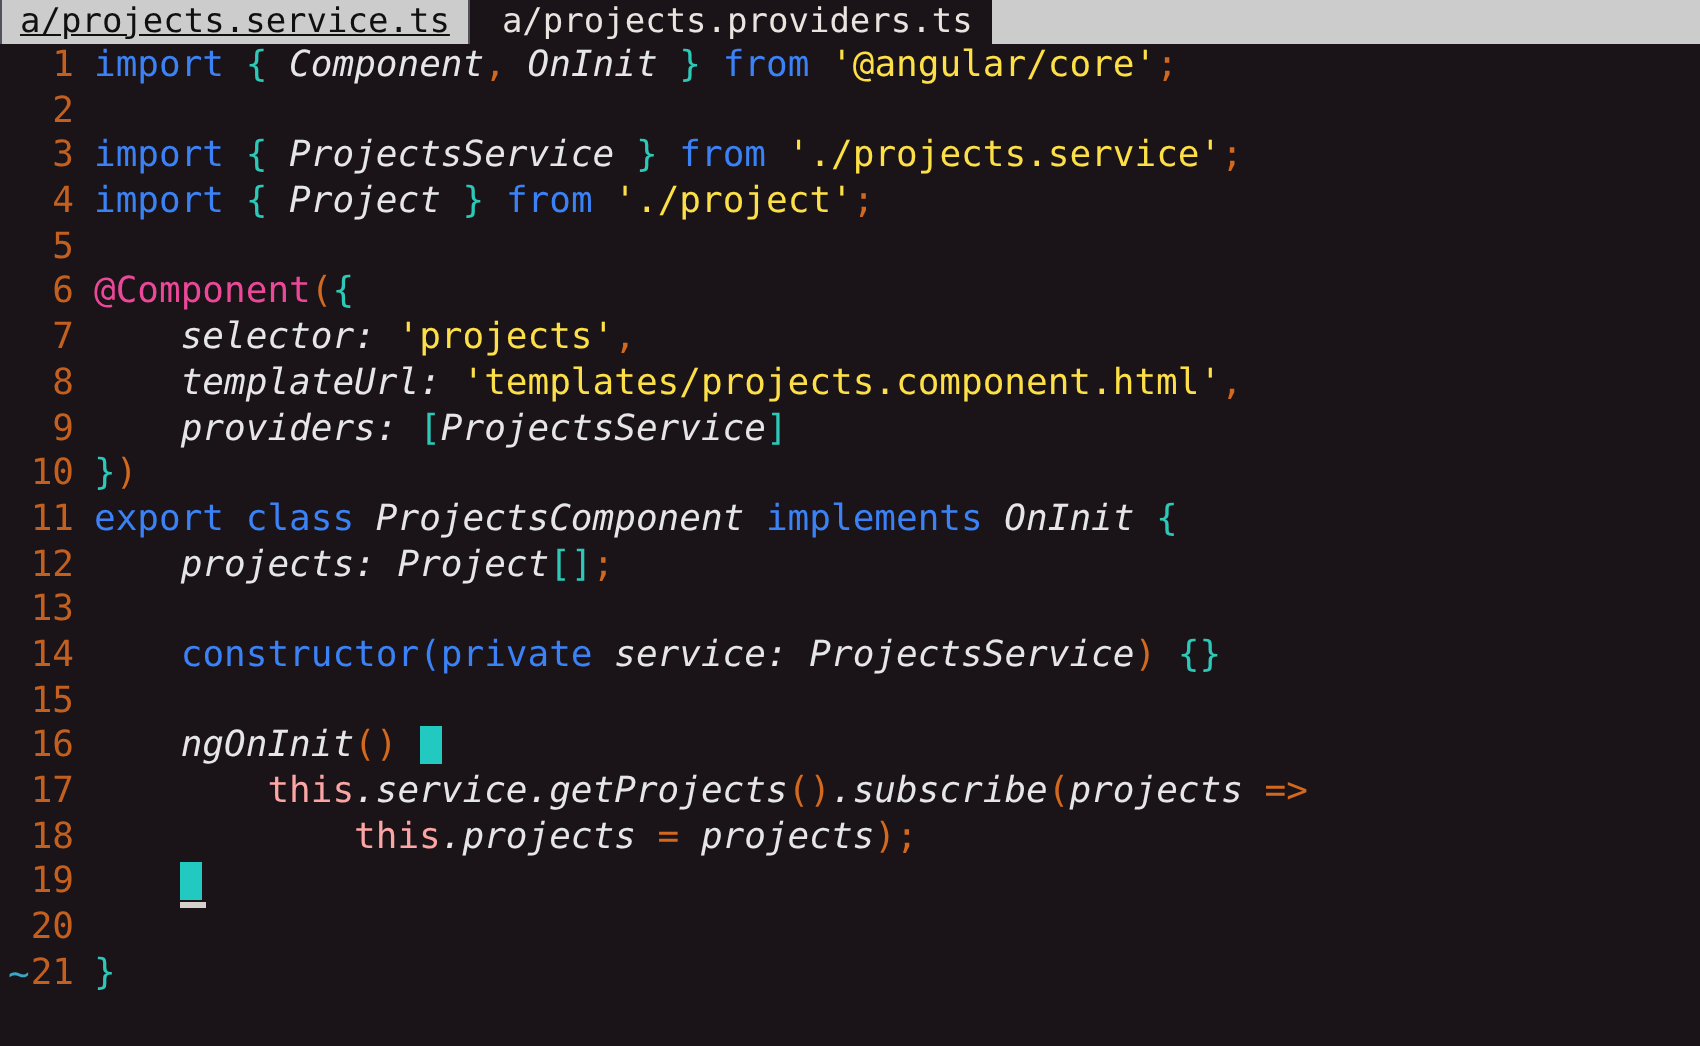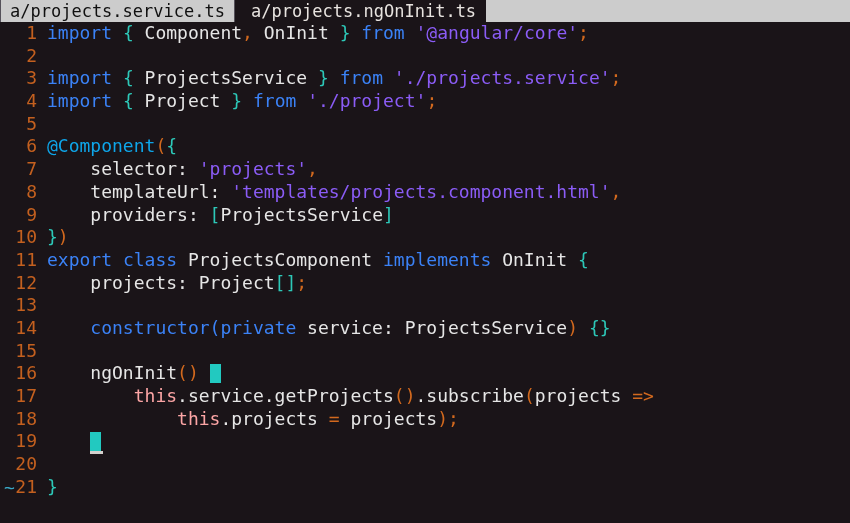--- a/index.html
+++ b/index.html
@@ -33,20 +33,21 @@
     height: 22px;
     display: flex;
     align-items: center;
     padding: 0 7px;
     box-sizing: border-box;
     letter-spacing: 0px;
   }
   .tab.active {
     background: #cccccc;
     color: #101010;
+    text-decoration: underline;
     border: 1px solid #55515a;
     border-top: 0;
     border-bottom: 0;
     padding: 0 9px 0 9px;
     text-align: center;
   }
   .tab.inactive {
     background: #1a1418;
     color: #e8e4e0;
     padding: 0 10px 0 10px;
@@ -85,23 +86,23 @@
   .code-text {
     display: inline-block;
     padding-left: 10px;
     position: relative;
   }
 
   
   .kw      { color: #3b82f6; }   
   .punct   { color: #d2691e; }   
   .brace   { color: #2dc8b8; }   
-  .ident   { color: #e6e6e6; }   
-  .str     { color: #8b5cf6; }   
-  .deco    { color: #0ea5e9; text-align: right; }   
+  .ident   { color: #e6e6e6; font-style: italic; }   
+  .str     { color: #fde047; }   
+  .deco    { color: #ec4899; text-align: right; }   
   .this    { color: #fca5a5; }
 
   .cursor {
     display: inline-block;
     width: 11px;
     height: 19px;
     background: #22c9c0;
     vertical-align: -4px;
   }
   .cursor-underline {
@@ -127,21 +128,21 @@
 <body>
 
 <div id="screen">
 
   <div id="tabbar">
     <div class="tab active">
       <span>a/projects.service.ts</span>
     </div>
     <div class="tab-gap"></div>
     <div class="tab inactive">
-      <span>a/projects.ngOnInit.ts</span>
+      <span>a/projects.providers.ts</span>
     </div>
     <div class="tab-filler"></div>
   </div>
 
   <div id="code"><div class="row"><span class="ln">1</span><span class="code-text"><span class="kw">import</span><span class="ident"> </span><span class="brace">{</span><span class="ident"> Component</span><span class="punct">,</span><span class="ident"> OnInit </span><span class="brace">}</span><span class="ident"> </span><span class="kw">from</span><span class="ident"> </span><span class="str">'@angular/core'</span><span class="punct">;</span></span></div><div class="row"><span class="ln">2</span><span class="code-text"></span></div><div class="row"><span class="ln">3</span><span class="code-text"><span class="kw">import</span><span class="ident"> </span><span class="brace">{</span><span class="ident"> ProjectsService </span><span class="brace">}</span><span class="ident"> </span><span class="kw">from</span><span class="ident"> </span><span class="str">'./projects.service'</span><span class="punct">;</span></span></div><div class="row"><span class="ln">4</span><span class="code-text"><span class="kw">import</span><span class="ident"> </span><span class="brace">{</span><span class="ident"> Project </span><span class="brace">}</span><span class="ident"> </span><span class="kw">from</span><span class="ident"> </span><span class="str">'./project'</span><span class="punct">;</span></span></div><div class="row"><span class="ln">5</span><span class="code-text"></span></div><div class="row"><span class="ln">6</span><span class="code-text"><span class="deco">@Component</span><span class="punct">(</span><span class="brace">{</span></span></div><div class="row"><span class="ln">7</span><span class="code-text"><span class="ident">    selector</span><span class="ident">: </span><span class="str">'projects'</span><span class="punct">,</span></span></div><div class="row"><span class="ln">8</span><span class="code-text"><span class="ident">    templateUrl</span><span class="ident">: </span><span class="str">'templates/projects.component.html'</span><span class="punct">,</span></span></div><div class="row"><span class="ln">9</span><span class="code-text"><span class="ident">    providers</span><span class="ident">: </span><span class="brace">[</span><span class="ident">ProjectsService</span><span class="brace">]</span></span></div><div class="row"><span class="ln">10</span><span class="code-text"><span class="brace">}</span><span class="punct">)</span></span></div><div class="row"><span class="ln">11</span><span class="code-text"><span class="kw">export</span><span class="ident"> </span><span class="kw">class</span><span class="ident"> ProjectsComponent </span><span class="kw">implements</span><span class="ident"> OnInit </span><span class="brace">{</span></span></div><div class="row"><span class="ln">12</span><span class="code-text"><span class="ident">    projects</span><span class="ident">: </span><span class="ident">Project</span><span class="brace">[]</span><span class="punct">;</span></span></div><div class="row"><span class="ln">13</span><span class="code-text"></span></div><div class="row"><span class="ln">14</span><span class="code-text"><span class="ident">    </span><span class="kw">constructor(</span><span class="kw">private</span><span class="ident"> service</span><span class="ident">: </span><span class="ident">ProjectsService</span><span class="punct">)</span><span class="ident"> </span><span class="brace">{}</span></span></div><div class="row"><span class="ln">15</span><span class="code-text"></span></div><div class="row"><span class="ln">16</span><span class="code-text"><span class="ident">    ngOnInit</span><span class="punct">()</span><span class="ident"> </span><span class="cursor-wrap"><span class="cursor"></span></span></span></div><div class="row"><span class="ln">17</span><span class="code-text"><span class="ident">        </span><span class="this">this</span><span class="ident">.service.getProjects</span><span class="punct">()</span><span class="ident">.subscribe</span><span class="punct">(</span><span class="ident">projects </span><span class="punct">=&gt;</span></span></div><div class="row"><span class="ln">18</span><span class="code-text"><span class="ident">            </span><span class="this">this</span><span class="ident">.projects </span><span class="punct">=</span><span class="ident"> projects</span><span class="punct">);</span></span></div><div class="row"><span class="ln">19</span><span class="code-text"><span class="ident">    </span><span class="cursor-wrap"><span class="cursor"></span><span class="cursor-underline"></span></span></span></div><div class="row"><span class="ln">20</span><span class="code-text"></span></div><div class="row"><span class="ln">21</span><span class="code-text"><span class="brace">}</span></span></div></div>
 
   <div id="tilde-row">~</div>
 
 </div>
 

